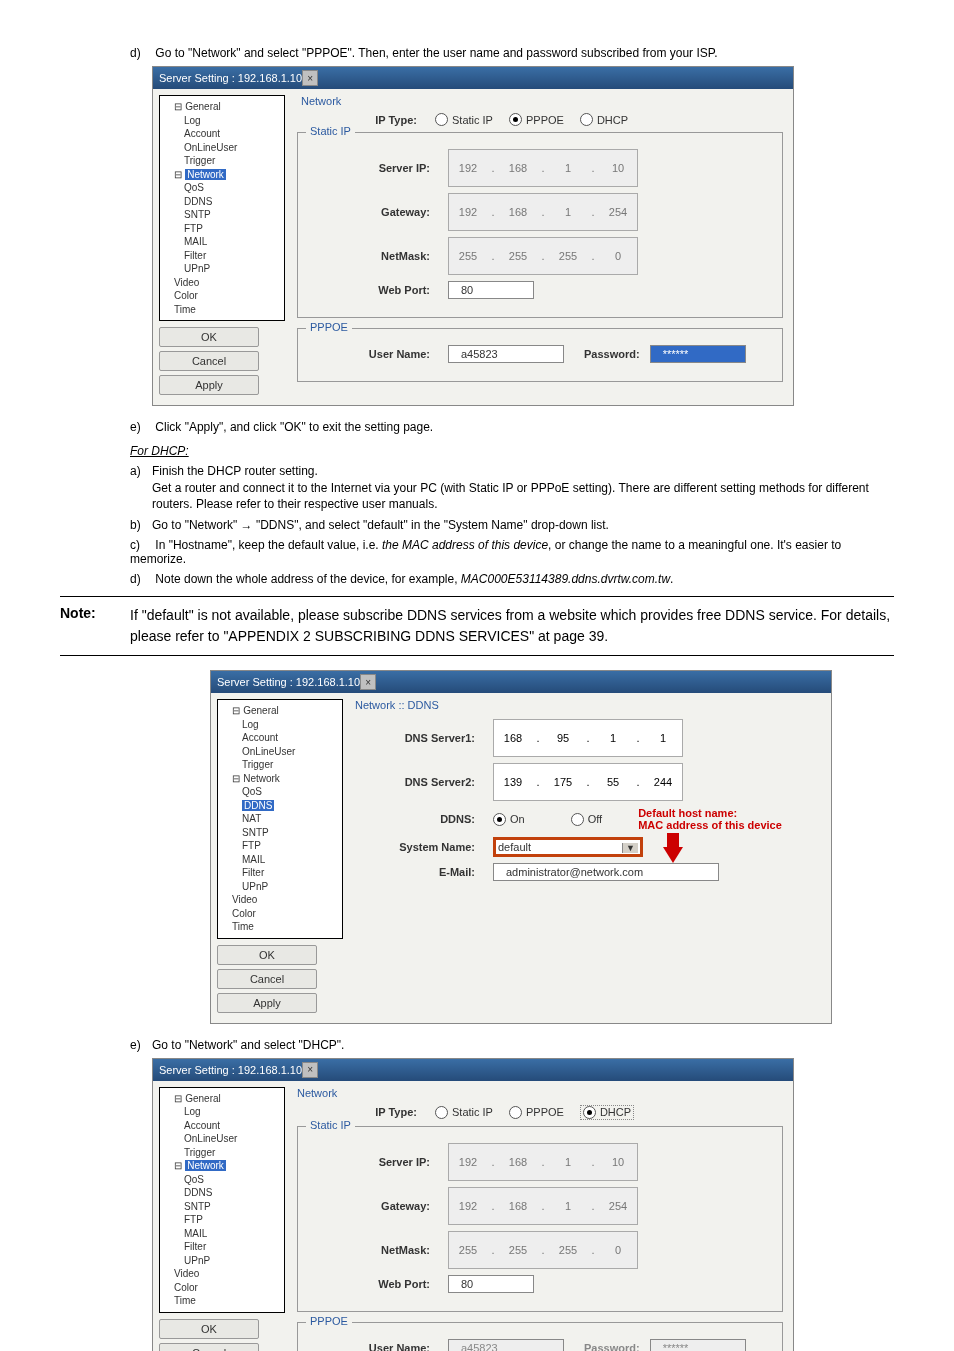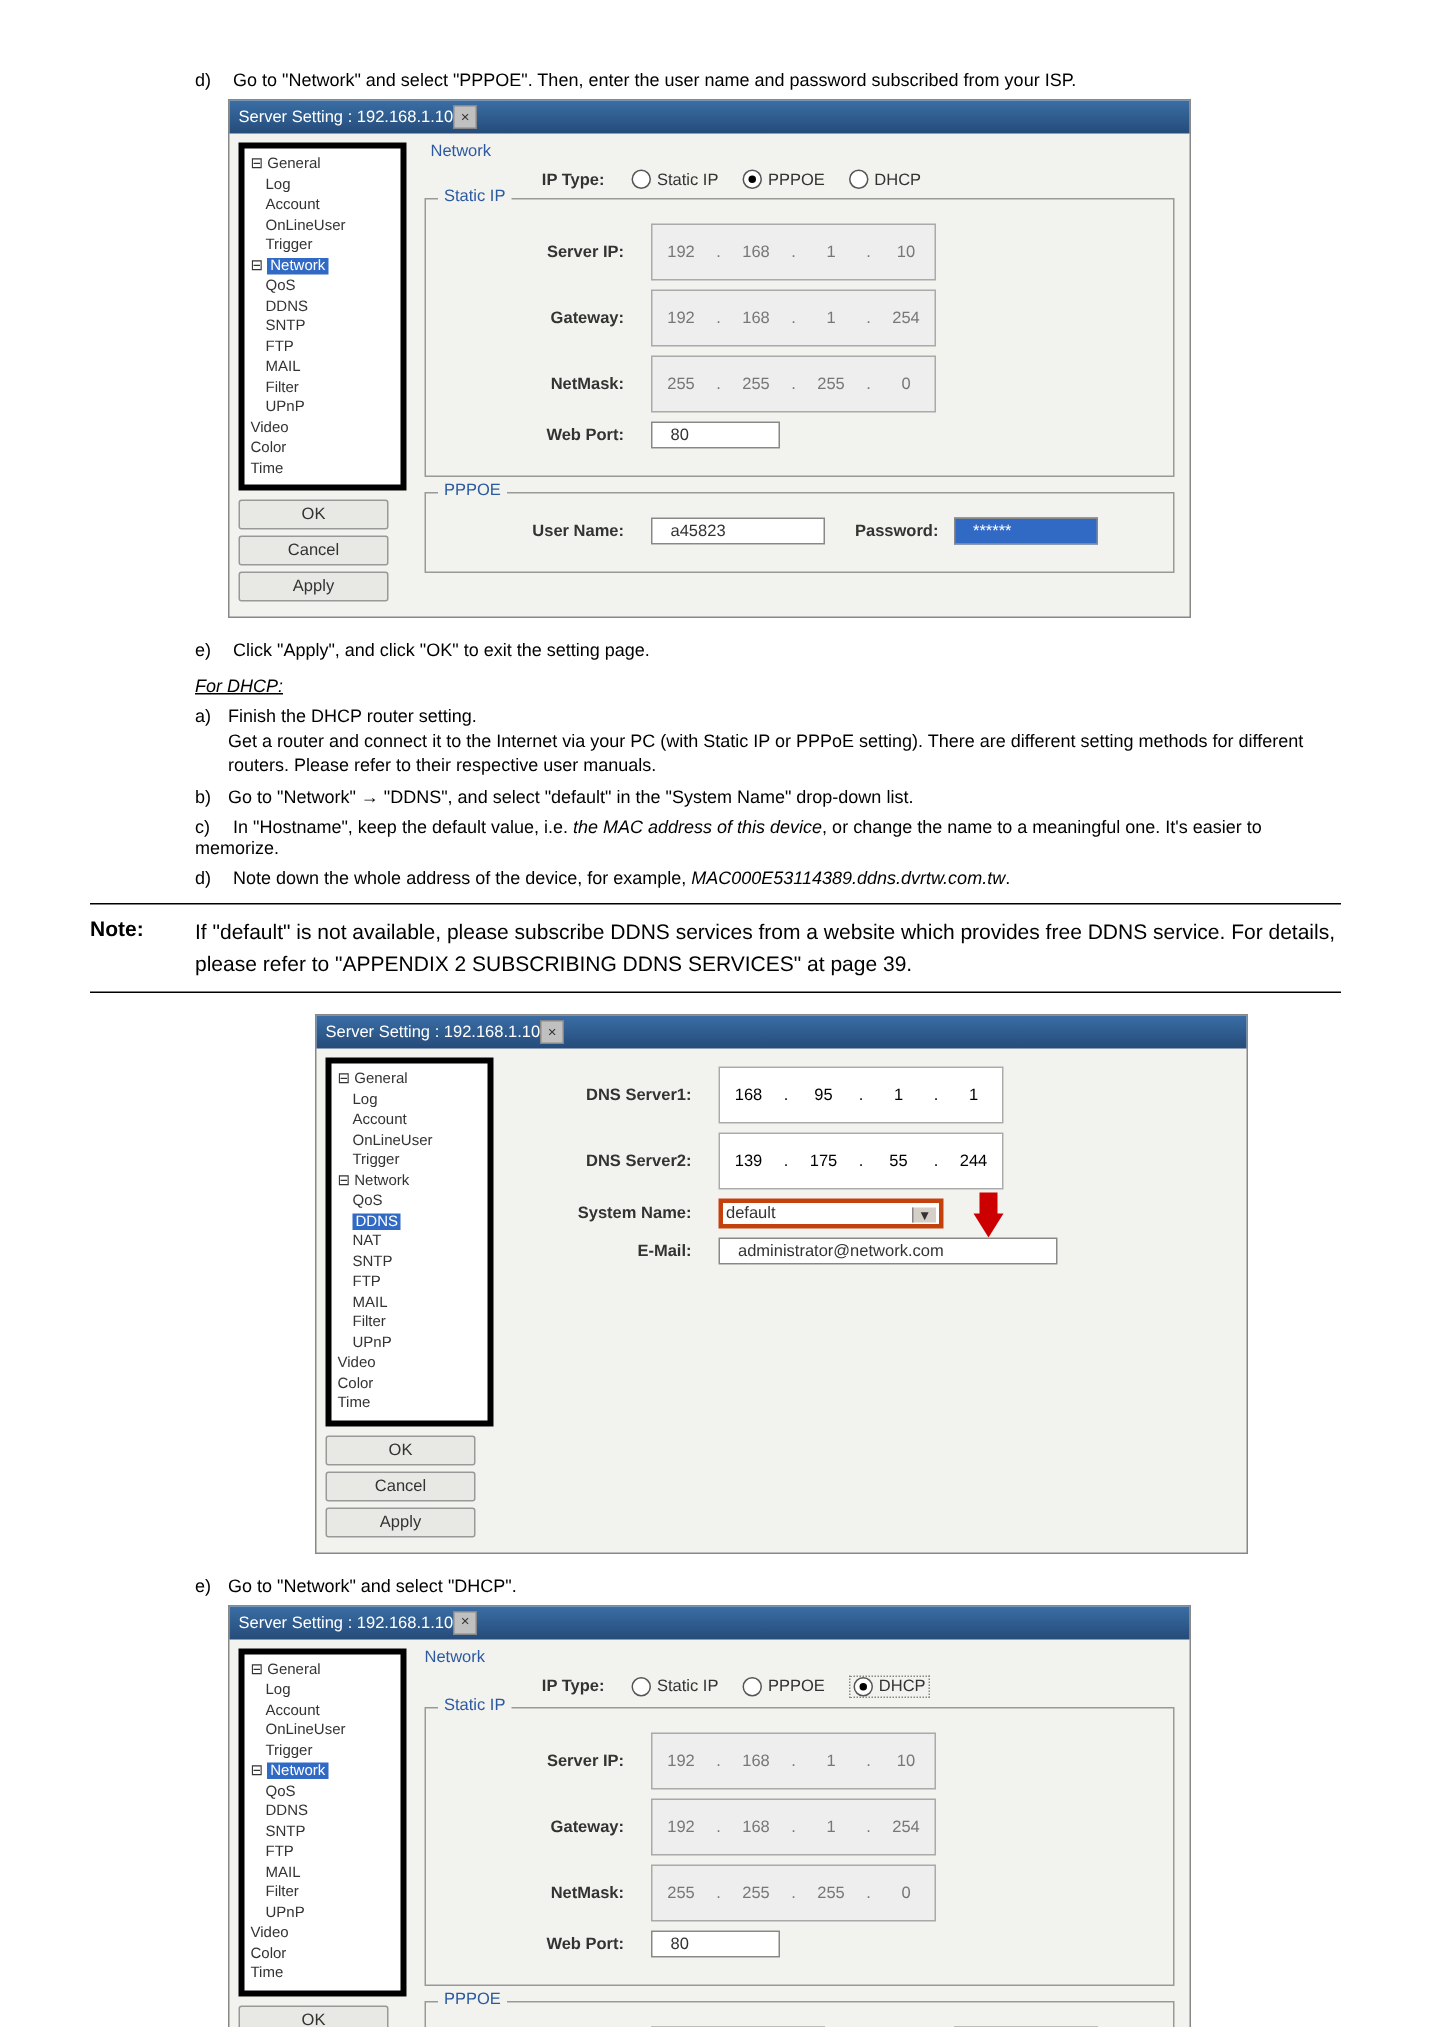--- a/index.html
+++ b/index.html
@@ -39,21 +39,21 @@
     display:flex;
     justify-content:flex-start;
     align-items:center;
   }
   .closebox {
     width:14px;height:14px;background:#c0c0c0;border:1px solid #888;
     display:inline-flex;align-items:center;justify-content:center;font-size:10px;color:#333;
   }
   .win-body { display:flex; }
   .treepane {
-    width:100px; background:#fff; border:4px solid #000000; margin:6px; padding:4px 2px;
+    width:100px; background:#fff; border:1px solid #000000; margin:6px; padding:4px 12px;
     font-size:10px; line-height:1.35;
   }
   .treepane .t0{margin-left:2px;}
   .treepane .t1{margin-left:12px;}
   .treepane .hl{background:#316ac5;color:#fff;padding:0 2px;}
   .btnstack { width:100px; margin:0 6px 6px 6px;}
   .winbtn {
     background:#e8e8e4;border:1px solid #999;border-radius:2px;
     text-align:center;padding:3px 0;margin-bottom:4px;font-size:11px;
   }
@@ -251,32 +251,49 @@
         <div class="t0">Color</div>
         <div class="t0">Time</div>
       </div>
       <div class="btnstack">
         <div class="winbtn">OK</div>
         <div class="winbtn">Cancel</div>
         <div class="winbtn">Apply</div>
       </div>
     </div>
     <div class="rightpane">
+      <div style="color:#2c5aa0;margin-bottom:8px;">Network :: DDNS</div>
       <div class="formrow">
           <div class="formlabel">DNS Server1:</div>
         <div class="ip-box active">
           <span class="ip-seg">168</span>.<span class="ip-seg">95</span>.<span class="ip-seg">1</span>.<span class="ip-seg">1</span>
         </div>
         </div>
       <div class="formrow">
           <div class="formlabel">DNS Server2:</div>
         <div class="ip-box active">
           <span class="ip-seg">139</span>.<span class="ip-seg">175</span>.<span class="ip-seg">55</span>.<span class="ip-seg">244</span>
         </div>
         </div>
+      <div class="formrow">
+          <div class="formlabel">DDNS:</div>
+        <span class="radio">
+            <span class="dot sel"></span>
+            <span>On</span>
+          </span>
+        <span style="width:30px;"></span>
+        <span class="radio">
+            <span class="dot"></span>
+            <span>Off</span>
+          </span>
+        <div style="margin-left:20px;">
+          <div class="red">Default host name:</div>
+          <div class="red">MAC address of this device</div>
+        </div>
+      </div>
       <div class="formrow">
           <div class="formlabel">System Name:</div>
         <div class="select">
             <span>default</span>
             <span class="arrow">▼</span>
           </div>
         <div style="margin-left:20px;position:relative;top:8px;">
             <div class="red-arrow"></div>
           </div>
       </div>

